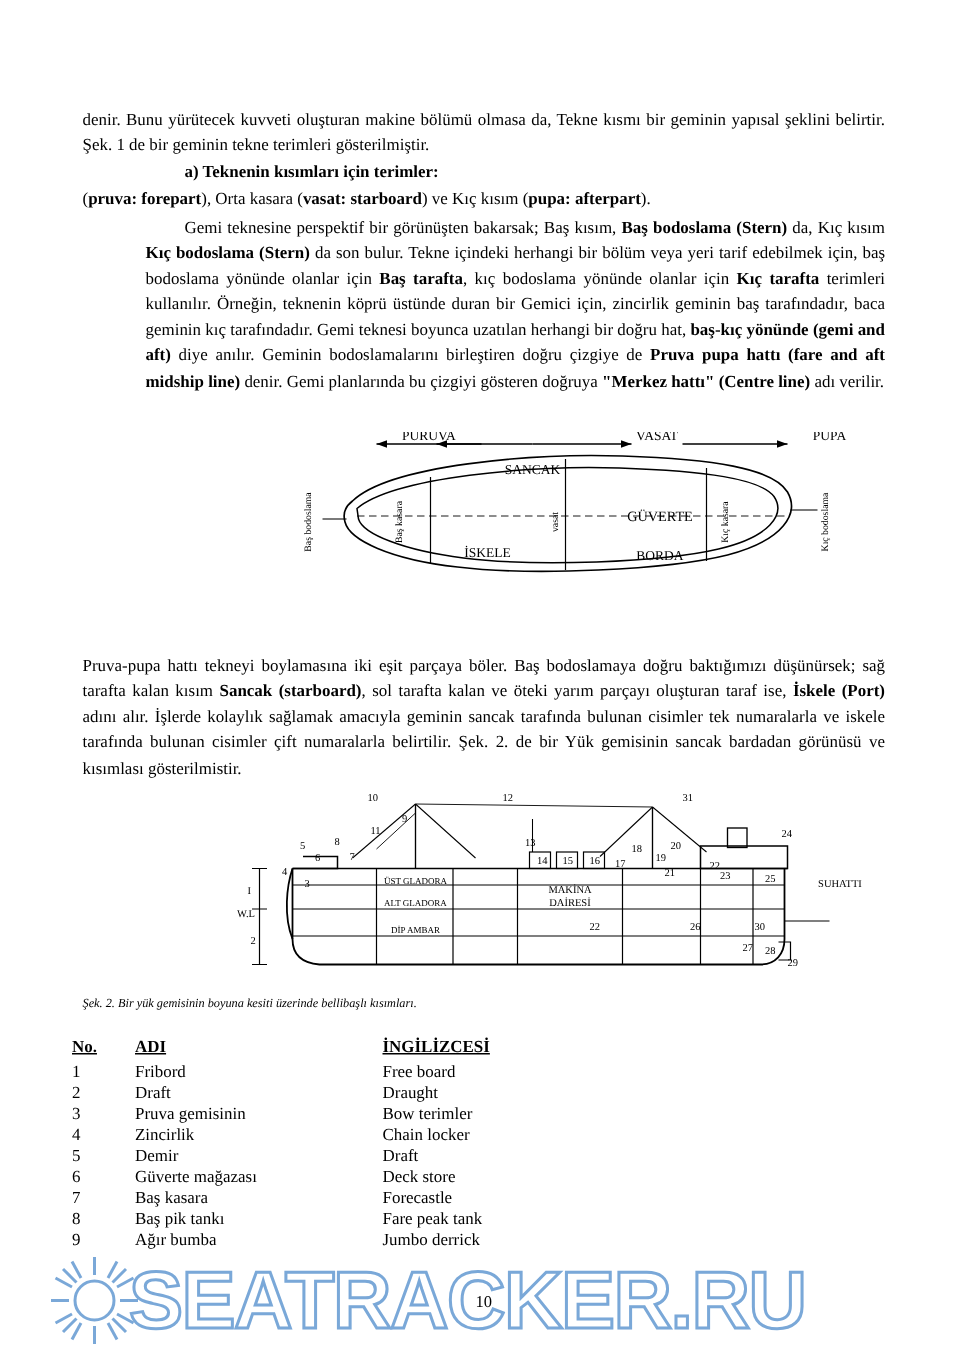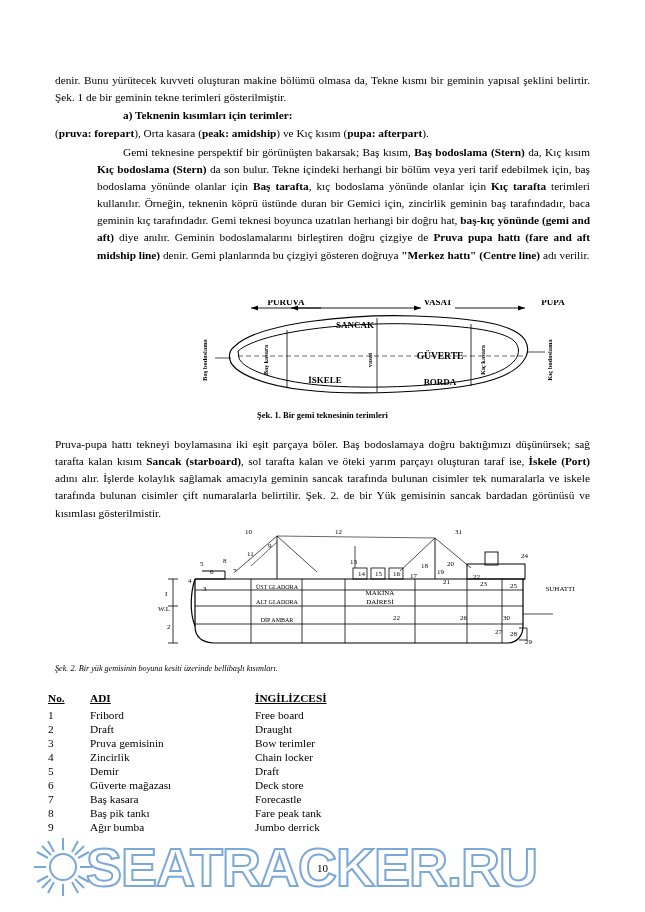--- a/index.html
+++ b/index.html
@@ -20,21 +20,21 @@
     left:55px;right:55px;top:72px;
     font-size:11.3px;
     line-height:1.52;
     text-align:justify;
   }
   .para{margin:0 0 1px 0;}
   .indent{text-indent:26px;margin-left:42px;}
   b{font-weight:bold;}
   
   .fig1-wrap{
-    position:absolute;left:55px;top:300px;width:535px;height:125px;font-weight:bold;
+    position:absolute;left:55px;top:288px;width:535px;height:125px;
   }
   .fig1-cap{
     position:absolute;left:0;top:110px;width:535px;
     text-align:center;font-size:8.5px;
   }
   
   .mid-text{
     position:absolute;left:55px;right:55px;top:436px;
     font-size:11.3px;line-height:1.52;text-align:justify;
   }
@@ -93,21 +93,21 @@
 
   <div class="text-col">
     <p class="para">
       denir. Bunu yürütecek kuvveti oluşturan makine bölümü olmasa da, Tekne kısmı bir geminin yapısal
       şeklini belirtir. Şek. 1 de bir geminin tekne terimleri gösterilmiştir.
     </p>
     <p class="para indent">
       <b>a) Teknenin kısımları için terimler:</b>
     </p>
     <p class="para">
-      (<b>pruva: forepart</b>), Orta kasara (<b>peak: amidship</b>) ve Kıç kısım (<b>pupa: afterpart</b>).
+      (<b>pruva: forepart</b>), Orta kasara (<b>vasat: starboard</b>) ve Kıç kısım (<b>pupa: afterpart</b>).
     </p>
     <p class="para indent">
       Gemi teknesine perspektif bir görünüşten bakarsak; Baş kısım, <b>Baş bodoslama (Stern)</b> da, Kıç
       kısım <b>Kıç bodoslama (Stern)</b> da son bulur. Tekne içindeki herhangi bir bölüm veya yeri tarif edebilmek
       için, baş bodoslama yönünde olanlar için <b>Baş tarafta</b>, kıç bodoslama yönünde olanlar için <b>Kıç tarafta</b>
       terimleri kullanılır. Örneğin, teknenin köprü üstünde duran bir Gemici için, zincirlik geminin baş
       tarafındadır, baca geminin kıç tarafındadır. Gemi teknesi boyunca uzatılan herhangi bir doğru hat,
       <b>baş-kıç yönünde (gemi and aft)</b> diye anılır. Geminin bodoslamalarını birleştiren doğru çizgiye de <b>Pruva
       pupa hattı (fare and aft midship line)</b> denir. Gemi planlarında bu çizgiyi gösteren doğruya <b>"Merkez
       hattı" (Centre line)</b> adı verilir.
@@ -146,21 +146,20 @@
       <text x="385" y="59" font-family="Liberation Serif, serif" font-size="9.5" text-anchor="middle">GÜVERTE</text>
       <text x="270" y="83" font-family="Liberation Serif, serif" font-size="9" text-anchor="middle">İSKELE</text>
       <text x="385" y="85" font-family="Liberation Serif, serif" font-size="9" text-anchor="middle">BORDA</text>
 
       <text x="152" y="60" font-family="Liberation Serif, serif" font-size="6.5" text-anchor="middle" transform="rotate(-90 152 60)">Baş bodoslama</text>
       <text x="213" y="60" font-family="Liberation Serif, serif" font-size="6.5" text-anchor="middle" transform="rotate(-90 213 60)">Baş kasara</text>
       <text x="317" y="60" font-family="Liberation Serif, serif" font-size="6.5" text-anchor="middle" transform="rotate(-90 317 60)">vasat</text>
       <text x="430" y="60" font-family="Liberation Serif, serif" font-size="6.5" text-anchor="middle" transform="rotate(-90 430 60)">Kıç kasara</text>
       <text x="497" y="60" font-family="Liberation Serif, serif" font-size="6.5" text-anchor="middle" transform="rotate(-90 497 60)">Kıç bodoslama</text>
     </svg>
-    <div class="fig1-cap">Şek. 1. Bir gemi teknesinin terimleri</div>
   </div>
 
   <div class="mid-text">
     <p class="para">
       Pruva-pupa hattı tekneyi boylamasına iki eşit parçaya böler. Baş bodoslamaya doğru baktığımızı
       düşünürsek; sağ tarafta kalan kısım <b>Sancak (starboard)</b>, sol tarafta kalan ve öteki yarım parçayı
       oluşturan taraf ise, <b>İskele (Port)</b> adını alır. İşlerde kolaylık sağlamak amacıyla geminin sancak tarafında
       bulunan cisimler tek numaralarla ve iskele tarafında bulunan cisimler çift numaralarla belirtilir. Şek. 2. de
       bir Yük gemisinin sancak bardadan görünüsü ve kısımlası gösterilmistir.
     </p>

